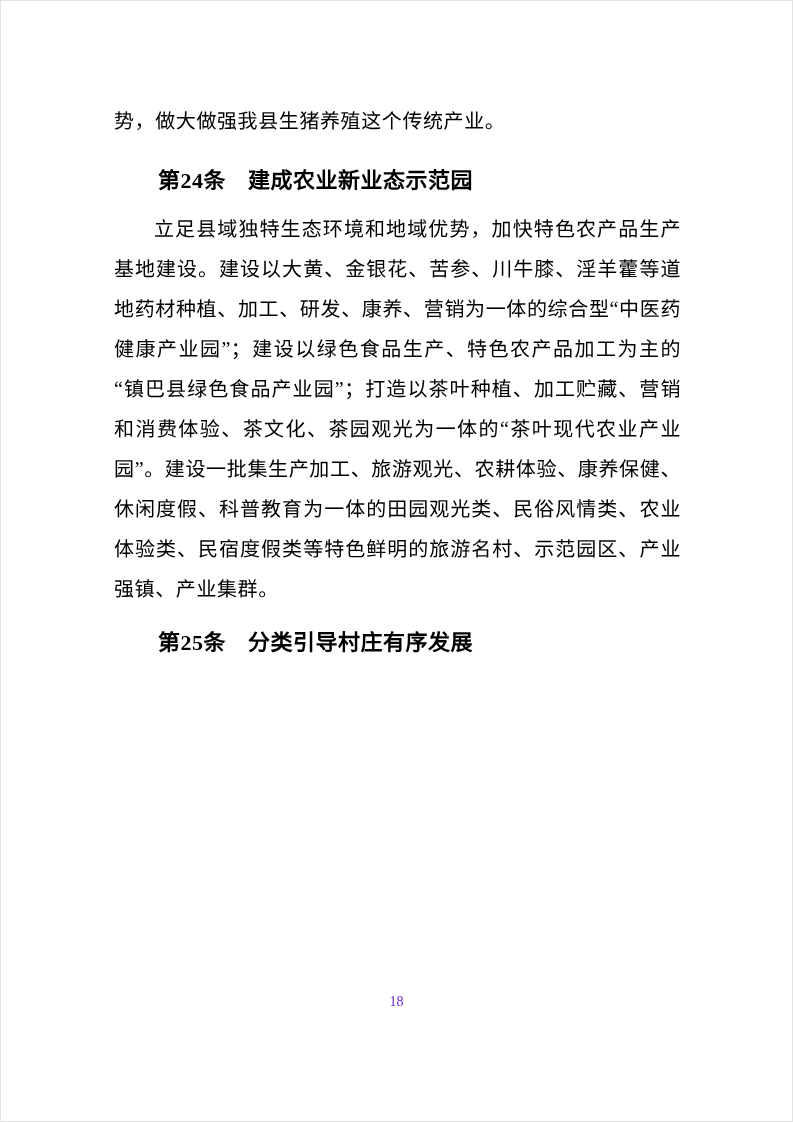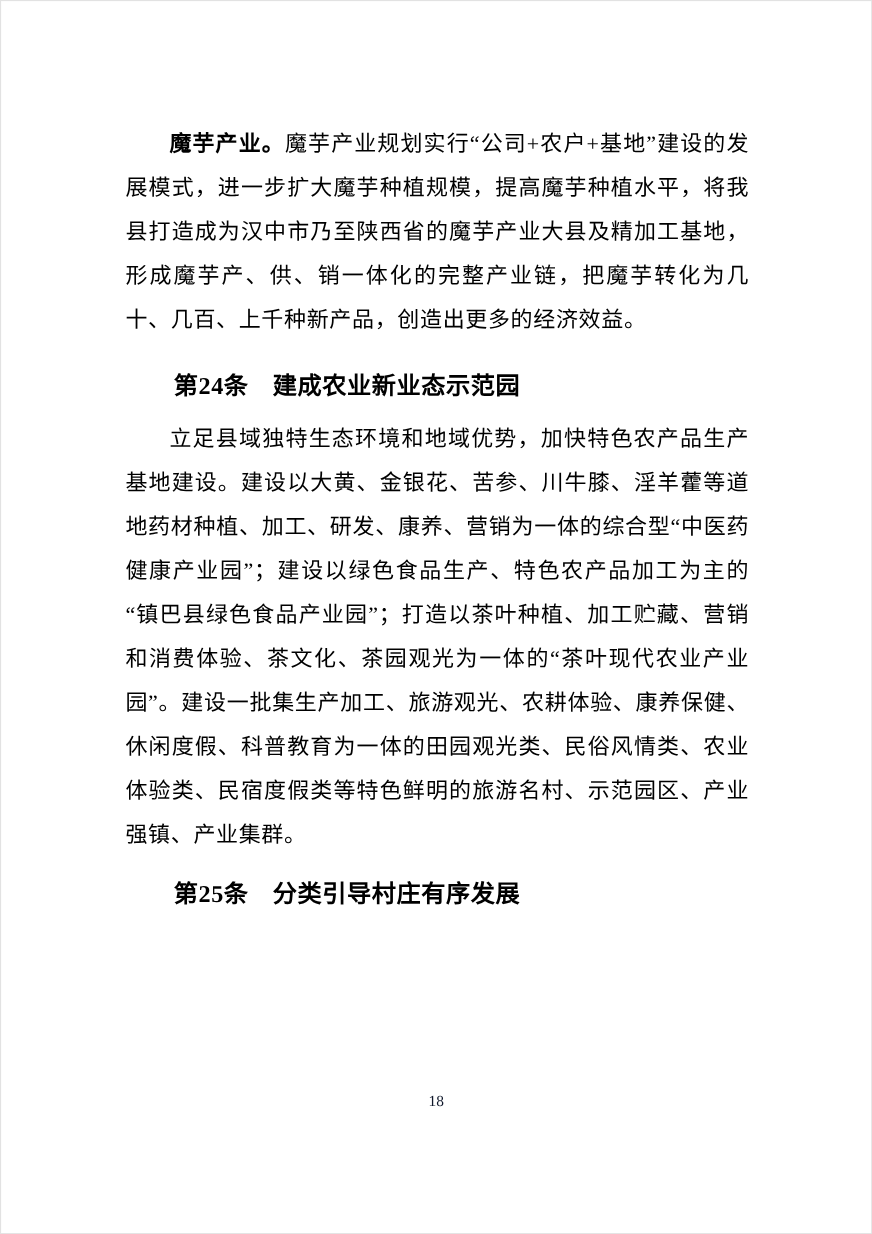--- a/index.html
+++ b/index.html
@@ -59,31 +59,31 @@
   .para.last { margin-top: 12px; }
   .page-number {
     position: absolute;
     left: 0;
     right: 0;
     top: 992px;
     text-align: center;
     font-size: 14px;
     line-height: 18px;
     font-family: "Liberation Serif", "DejaVu Serif", serif;
-    color: #0f172a;
+    color: #6d28d9;
   }
 </style>
 </head>
 <body>
 
 <div class="page">
   <div class="content">
 
+    <p class="para">势，做大做强我县生猪养殖这个传统产业。</p>
 
-    <p class="para indent spaced"><span class="lead-bold">魔芋产业。</span><span>魔芋产业规划实行“公司+农户+基地”建设的发展模式，进一步扩大魔芋种植规模，提高魔芋种植水平，将我县打造成为汉中市乃至陕西省的魔芋产业大县及精加工基地，形成魔芋产、供、销一体化的完整产业链，把魔芋转化为几十、几百、上千种新产品，创造出更多的经济效益。</span></p>
 
     <h3 class="article-heading"><span class="article-no">第24条</span><span>建成农业新业态示范园</span></h3>
 
     <p class="para indent">立足县域独特生态环境和地域优势，加快特色农产品生产基地建设。建设以大黄、金银花、苦参、川牛膝、淫羊藿等道地药材种植、加工、研发、康养、营销为一体的综合型“中医药健康产业园”；建设以绿色食品生产、特色农产品加工为主的“镇巴县绿色食品产业园”；打造以茶叶种植、加工贮藏、营销和消费体验、茶文化、茶园观光为一体的“茶叶现代农业产业园”。建设一批集生产加工、旅游观光、农耕体验、康养保健、休闲度假、科普教育为一体的田园观光类、民俗风情类、农业体验类、民宿度假类等特色鲜明的旅游名村、示范园区、产业强镇、产业集群。</p>
 
 
     <h3 class="article-heading a25"><span class="article-no">第25条</span><span>分类引导村庄有序发展</span></h3>
 
 
   </div>

